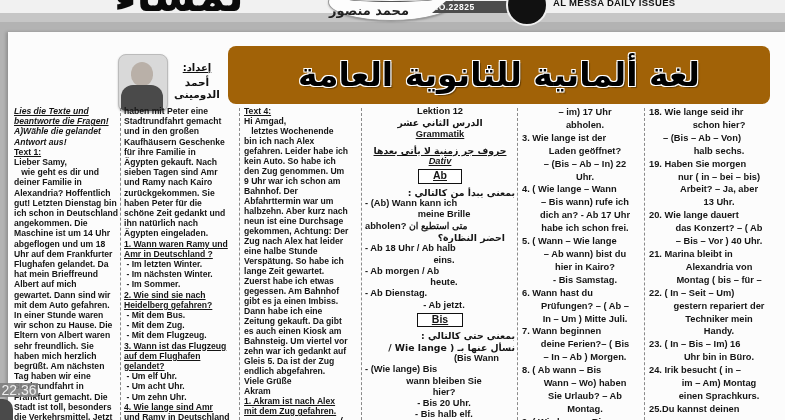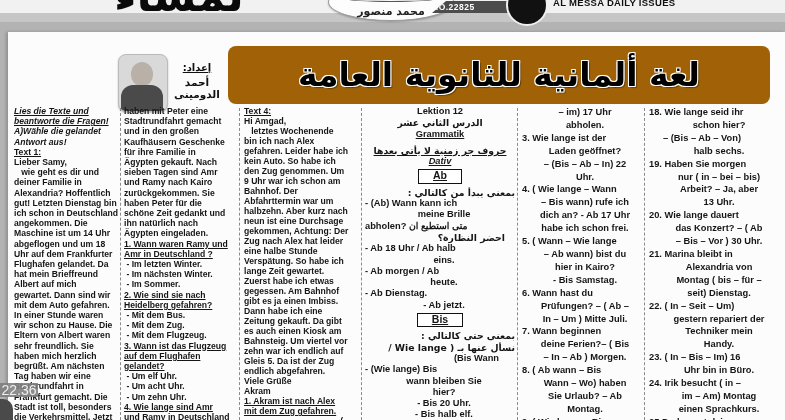--- a/index.html
+++ b/index.html
@@ -9,21 +9,21 @@
     font-family:"Liberation Sans",sans-serif;
     -webkit-font-smoothing:antialiased;
   }
   
   .topwhite{position:absolute;left:0;top:0;width:785px;height:13px;background:#f1f1f1;}
   .graystrip{position:absolute;left:0;top:13px;width:785px;height:9px;background:#c6c6c6;}
   .masthead{position:absolute;left:114px;top:0;width:132px;height:11px;overflow:hidden;}
   .masthead span{display:block;font-family:"DejaVu Sans",sans-serif;font-weight:900;font-size:44px;line-height:44px;color:#0a0a0a;transform:translateY(-26px);letter-spacing:2px;}
   .sig-oval{position:absolute;left:328px;top:-17px;width:124px;height:36px;background:#fdfdfd;border:1px solid #9a9a9a;border-radius:50%;box-shadow:0 1px 2px rgba(0,0,0,.25);}
   .sig-oval .sigline{position:absolute;left:18px;right:18px;top:12px;height:5px;border-bottom:1.5px solid #555;border-radius:50%;}
-  .sig-oval .signame{position:absolute;left:0;right:0;bottom:2px;text-align:center;font-family:"DejaVu Sans",sans-serif;font-weight:700;font-size:11px;color:#222;direction:rtl;}
+  .sig-oval .signame{position:absolute;left:0;right:0;bottom:2px;text-align:left;font-family:"DejaVu Sans",sans-serif;font-weight:700;font-size:13px;color:#222;direction:rtl;}
   .issue-badge{position:absolute;left:432px;top:1px;width:104px;height:12px;background:#4c4c4c;clip-path:polygon(14px 0,100% 0,100% 100%,0 100%);}
   .issue-badge span{display:block;font-weight:700;font-size:8.5px;line-height:12px;color:#fff;letter-spacing:.5px;}
   .page-circle{position:absolute;left:506px;top:-16px;width:38px;height:38px;background:#111;border-radius:50%;border:2px solid #f0f0f0;}
   .almessa{position:absolute;left:553px;top:0;width:150px;height:9px;overflow:hidden;}
   .almessa span{display:block;font-weight:900;font-size:9.5px;line-height:12px;color:#101010;transform:translateY(-3px);letter-spacing:.3px;}
   
   .page{position:absolute;left:8px;top:32px;width:777px;height:398px;background:#fcfcfc;box-shadow:-2px 0 3px rgba(0,0,0,.2);}
   
   .photo{position:absolute;left:110px;top:22px;width:48px;height:56px;background:#d9d9d9;border:1px solid #bbb;border-radius:8px;overflow:hidden;box-shadow:0 1px 2px rgba(0,0,0,.25);}
   .photo .head{position:absolute;left:12px;top:7px;width:22px;height:24px;background:#b9b0a8;border-radius:50% 50% 45% 45%;}
@@ -206,21 +206,21 @@
         <div class="ln n">eine halbe Stunde</div>
         <div class="ln n">Verspätung. So habe ich</div>
         <div class="ln n">lange Zeit gewartet.</div>
         <div class="ln n">Zuerst habe ich etwas</div>
         <div class="ln n">gegessen. Am Bahnhof</div>
         <div class="ln n">gibt es ja einen Imbiss.</div>
         <div class="ln n">Dann habe ich eine</div>
         <div class="ln n">Zeitung gekauft. Da gibt</div>
         <div class="ln n">es auch einen Kiosk am</div>
         <div class="ln n">Bahnsteig. Um viertel vor</div>
-        <div class="ln n">zehn war ich endlich auf</div>
+        <div class="ln n">zehn war ich gedankt auf</div>
         <div class="ln n">Gleis 5. Da ist der Zug</div>
         <div class="ln n">endlich abgefahren.</div>
         <div class="ln n">Viele Grüße</div>
         <div class="ln n">Akram</div>
         <div class="ln tu">1. Akram ist nach Alex</div>
         <div class="ln tu">mit dem Zug gefahren.</div>
         <div class="ln r">(</div>
         <div class="ln tu">2. Der Zug war pünktlich.</div>
       </div>
     <div class="divider d3"></div>
@@ -286,25 +286,24 @@
         <div class="ln n">18. Wie lange seid ihr</div>
         <div class="ln i">schon hier?</div>
         <div class="ln i2">– (Bis – Ab – Von)</div>
         <div class="ln i">halb sechs.</div>
         <div class="ln n">19. Haben Sie morgen</div>
         <div class="ln i">nur ( in – bei – bis)</div>
         <div class="ln i">Arbeit? – Ja, aber</div>
         <div class="ln i">13 Uhr.</div>
         <div class="ln n">20. Wie lange dauert</div>
         <div class="ln i">das Konzert? – ( Ab</div>
-        <div class="ln i">– Bis – Vor ) 30 Uhr.</div>
+        <div class="ln i">– Bis – Vor ) 40 Uhr.</div>
         <div class="ln n">21. Marina bleibt in</div>
         <div class="ln i">Alexandria von</div>
         <div class="ln i">Montag ( bis – für –</div>
-        <div class="ln i">seit) Dienstag.</div>
         <div class="ln n">22. ( In – Seit – Um)</div>
         <div class="ln i">gestern repariert der</div>
         <div class="ln i">Techniker mein</div>
         <div class="ln i">Handy.</div>
         <div class="ln n">23. ( In – Bis – Im) 16</div>
         <div class="ln i">Uhr bin in Büro.</div>
         <div class="ln n">24. Irik besucht ( in –</div>
         <div class="ln i">im – Am) Montag</div>
         <div class="ln i">einen Sprachkurs.</div>
         <div class="ln n">25.Du kannst deinen</div>

